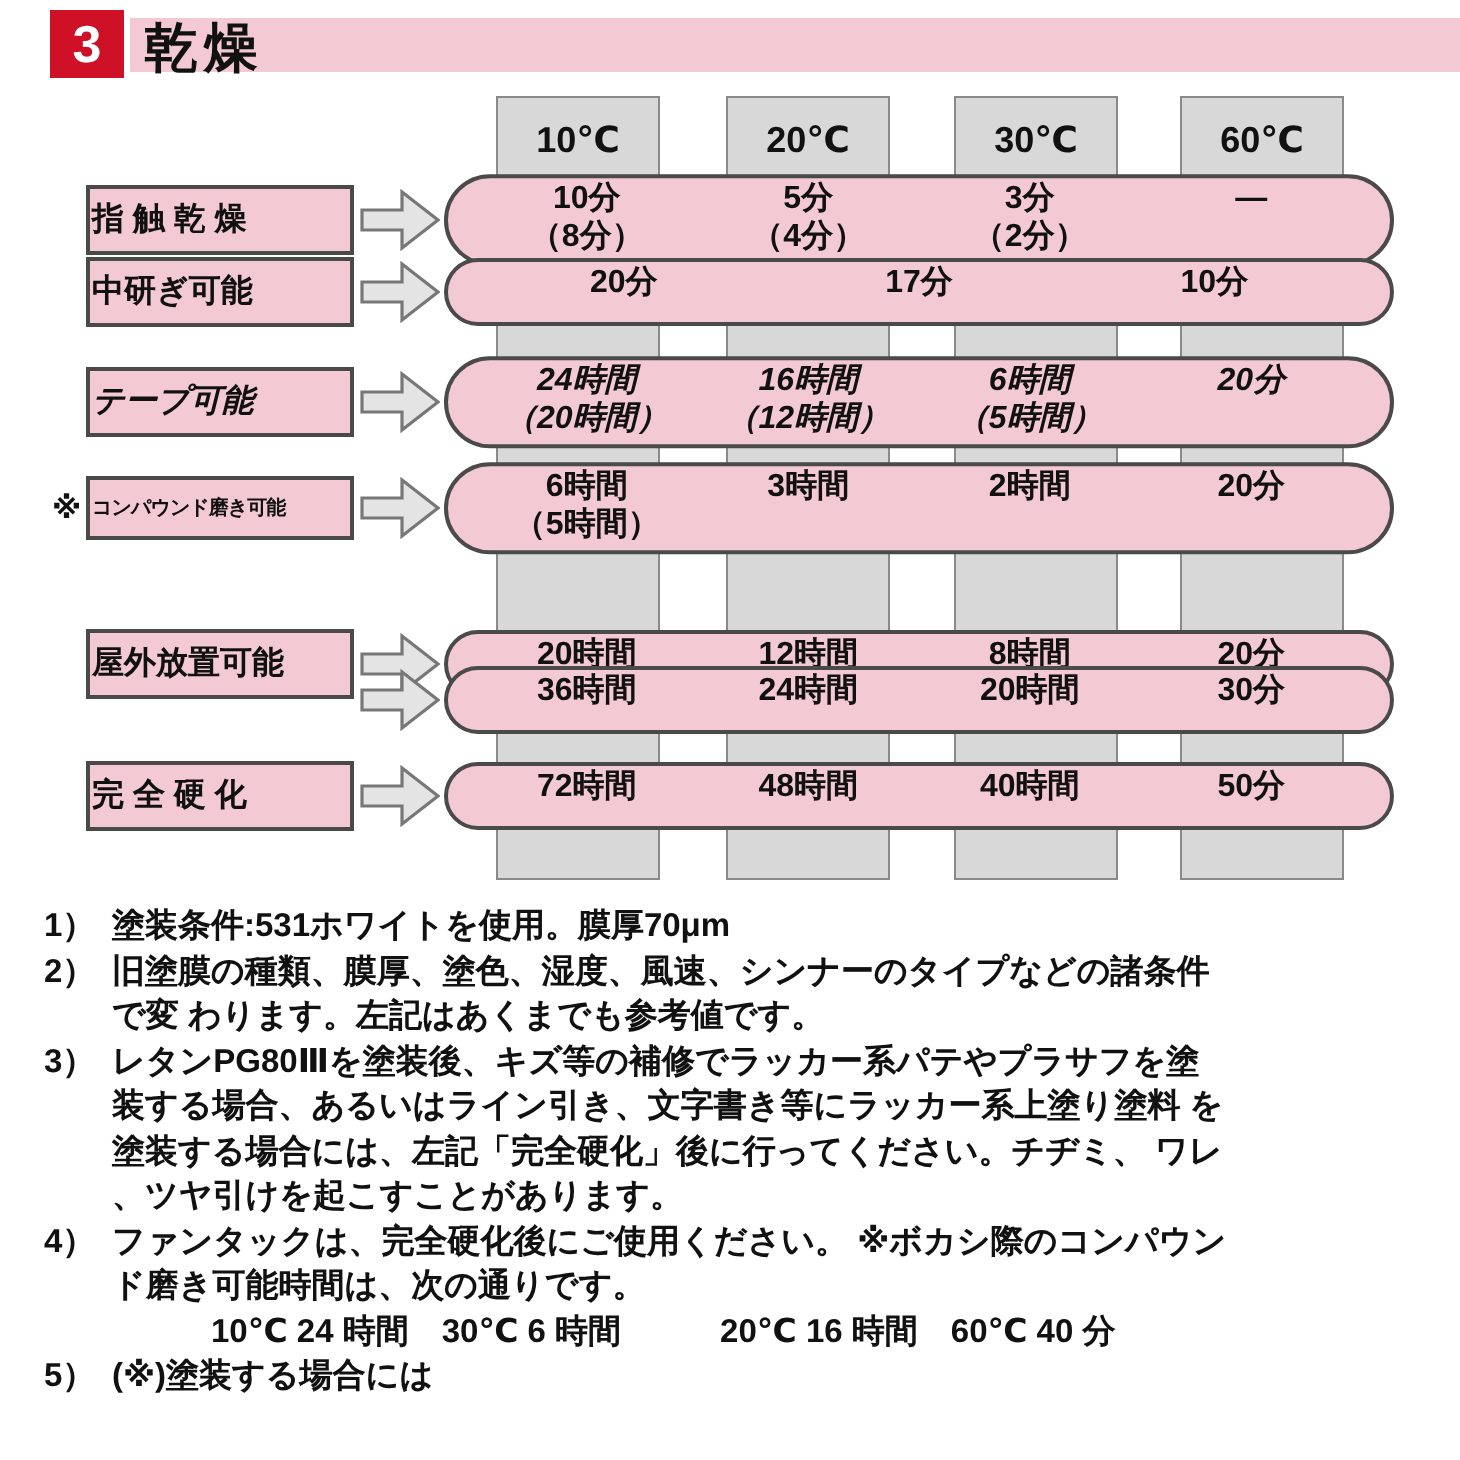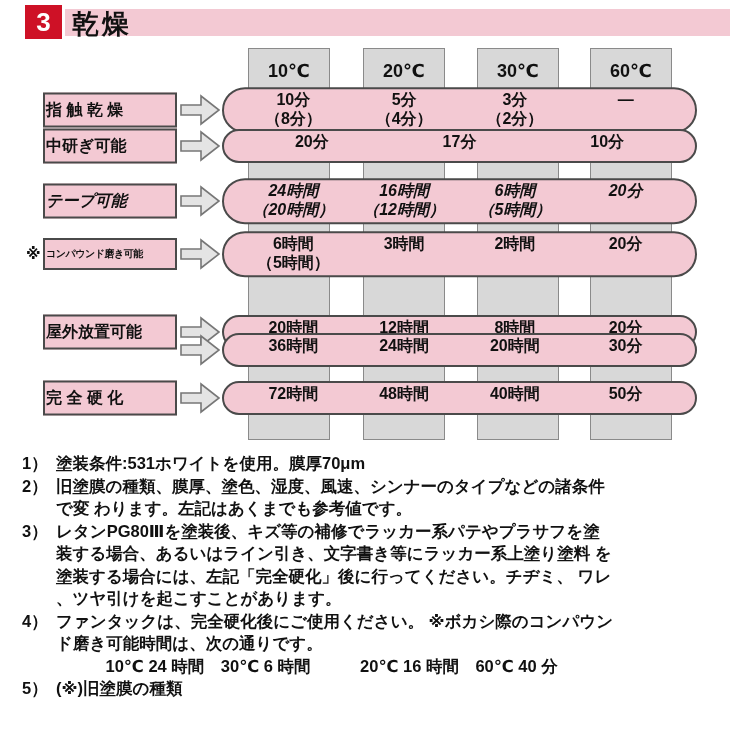--- a/index.html
+++ b/index.html
@@ -193,17 +193,17 @@
 、ツヤ引けを起こすことがあります。</span>
     </div>
     <div class="note">
       <span class="marker">4）</span>
       <span class="ntext">ファンタックは、完全硬化後にご使用ください。 ※ボカシ際のコンパウン
 ド磨き可能時間は、次の通りです。
 　　　10℃ 24 時間　30℃ 6 時間　　　20℃ 16 時間　60℃ 40 分</span>
     </div>
     <div class="note">
       <span class="marker">5）</span>
-      <span class="ntext">(※)旧塗膜の種類</span>
+      <span class="ntext">(※)塗装する場合には</span>
     </div>
   </div>
 
 </div>
 
 </body></html>

